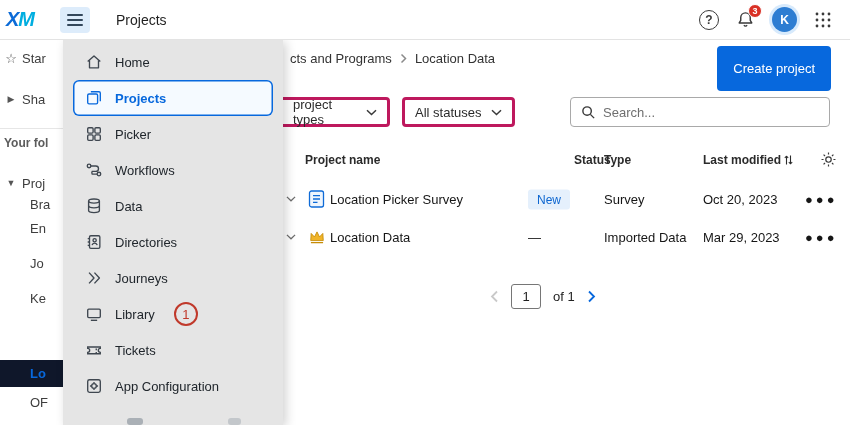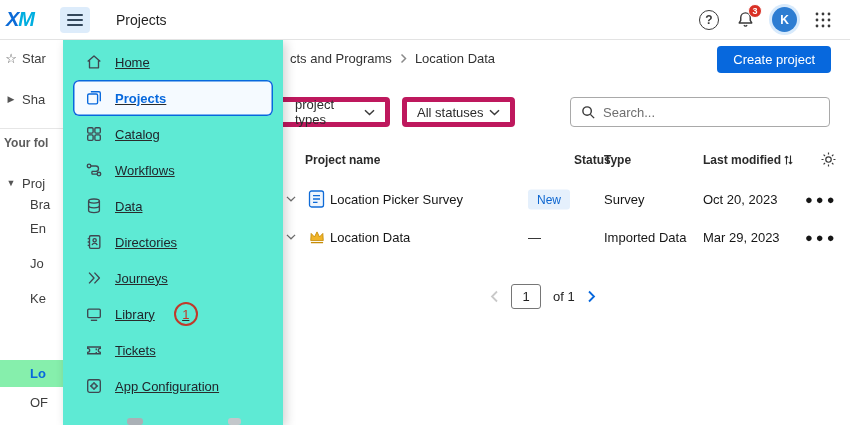--- a/index.html
+++ b/index.html
@@ -47,33 +47,33 @@
   }
 
   
   .sidebar { position: absolute; left: 0; top: 40px; width: 63px; bottom: 0; overflow: hidden; z-index: 1; }
   .sb-item { position: absolute; left: 0; width: 63px; height: 24px; display: flex; align-items: center; font-size: 13px; color: #3d3d3d; white-space: nowrap; cursor: pointer; }
   .sb-item .glyph { width: 22px; text-align: center; flex: 0 0 22px; color: #555; }
   .sb-caret { font-size: 9px; color: #555; }
   .sb-section { position: absolute; left: 4px; font-size: 12px; font-weight: 700; color: #5c5c5c; white-space: nowrap; }
   .sb-divider { position: absolute; left: 0; width: 63px; height: 1px; background: #e6e6e6; }
   .sb-folder { padding-left: 30px; }
-  .sb-selected { background: #86efac; color: #0768dd; font-weight: 600; }
+  .sb-selected { background: #0f172a; color: #0768dd; font-weight: 600; }
 
   
   .breadcrumb { position: absolute; top: 51px; left: 290px; display: flex; align-items: center; gap: 8px; font-size: 13px; color: #333; z-index: 2; }
   .crumb { cursor: pointer; }
   .crumb-sep { color: #9a9a9a; }
   .create-btn {
-    position: absolute; top: 46px; right: 19px; height: 27px; padding: 0 16px;
+    position: absolute; top: 46px; right: 19px; height: 45px; padding: 0 16px;
     background: #0768dd; border: none; border-radius: 4px; color: #fff; font-size: 13px;
     font-family: "Liberation Sans", sans-serif; cursor: pointer; z-index: 2;
   }
   .dropdown {
-    position: absolute; top: 97px; height: 30px; border: 5px solid #be185d; border-radius: 4px;
+    position: absolute; top: 97px; height: 30px; border: 3px solid #be185d; border-radius: 4px;
     background: #fff; display: flex; align-items: center; justify-content: space-between;
     font-size: 13px; color: #2b2b2b; padding: 0 10px; cursor: pointer; z-index: 2;
   }
   .dd-types { left: 258px; width: 132px; padding-left: 32px; }
   .dd-status { left: 402px; width: 113px; }
   .searchbox {
     position: absolute; top: 97px; left: 570px; width: 260px; height: 30px;
     border: 1px solid #a9a9a9; border-radius: 4px; background: #fff;
     display: flex; align-items: center; gap: 7px; padding: 0 10px; z-index: 2;
   }
@@ -108,23 +108,22 @@
   .pg-chevron { cursor: pointer; }
   .pg-box {
     width: 30px; height: 25px; border: 1px solid #767676; border-radius: 3px;
     display: flex; align-items: center; justify-content: center; font-size: 13px; color: #1f1f1f;
   }
   .pg-of { font-size: 13px; color: #222; }
 
   
   .menu {
     position: absolute; left: 63px; top: 40px; width: 220px; bottom: 0;
-    background: #5eead4; z-index: 90; box-shadow: 3px 2px 10px rgba(0,0,0,.18);
+    background: #e5e5e5; z-index: 90; box-shadow: 3px 2px 10px rgba(0,0,0,.18);
     padding-top: 4px;
-    text-decoration: underline;
   }
   .menu-item {
     height: 36px; margin: 0 10px; padding-left: 12px; border-radius: 6px;
     display: flex; align-items: center; gap: 12px; cursor: pointer;
     font-size: 13px; color: #20262c;
   }
   .menu-item .mi-icon { color: #3f4750; flex: 0 0 18px; }
   .menu-item.selected {
     box-shadow: inset 0 0 0 1.5px #0768dd; background: #f5faff; color: #0768dd; font-weight: 600;
   }
@@ -347,21 +346,21 @@
 
   <div class="menu-item">
     <span class="mi-icon">
       <svg width="18" height="18" viewBox="0 0 20 20" fill="none" stroke="currentColor" stroke-width="1.5">
           <rect x="3" y="3" width="6" height="6" rx="1.2"></rect>
           <rect x="11" y="3" width="6" height="6" rx="1.2"></rect>
           <rect x="3" y="11" width="6" height="6" rx="1.2"></rect>
           <rect x="11" y="11" width="6" height="6" rx="1.2"></rect>
         </svg>
     </span>
-    <span class="mi-label">Catalog</span>
+    <span class="mi-label">Picker</span>
   </div>
 
   <div class="menu-item">
     <span class="mi-icon">
       <svg width="18" height="18" viewBox="0 0 20 20" fill="none" stroke="currentColor" stroke-width="1.5">
           <circle cx="4.5" cy="5.5" r="2"></circle>
           <circle cx="15.5" cy="14.5" r="2"></circle>
           <path d="M6.5 5.5 H12 A3 3 0 0 1 12 11.5 H8 A3 3 0 0 0 8 14.5 H13.5" fill="none"></path>
         </svg>
     </span>

